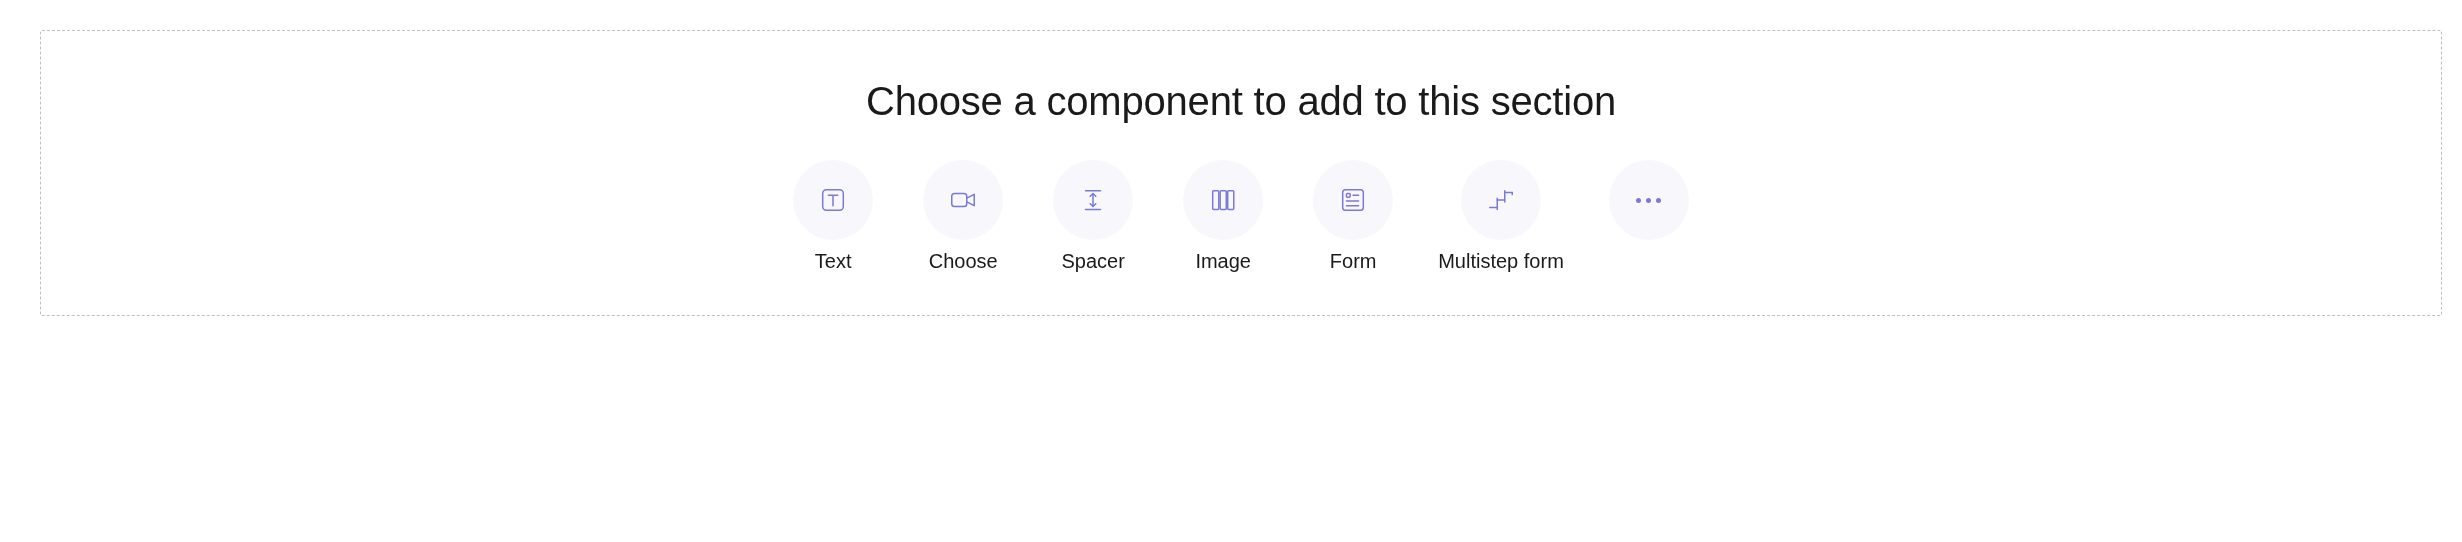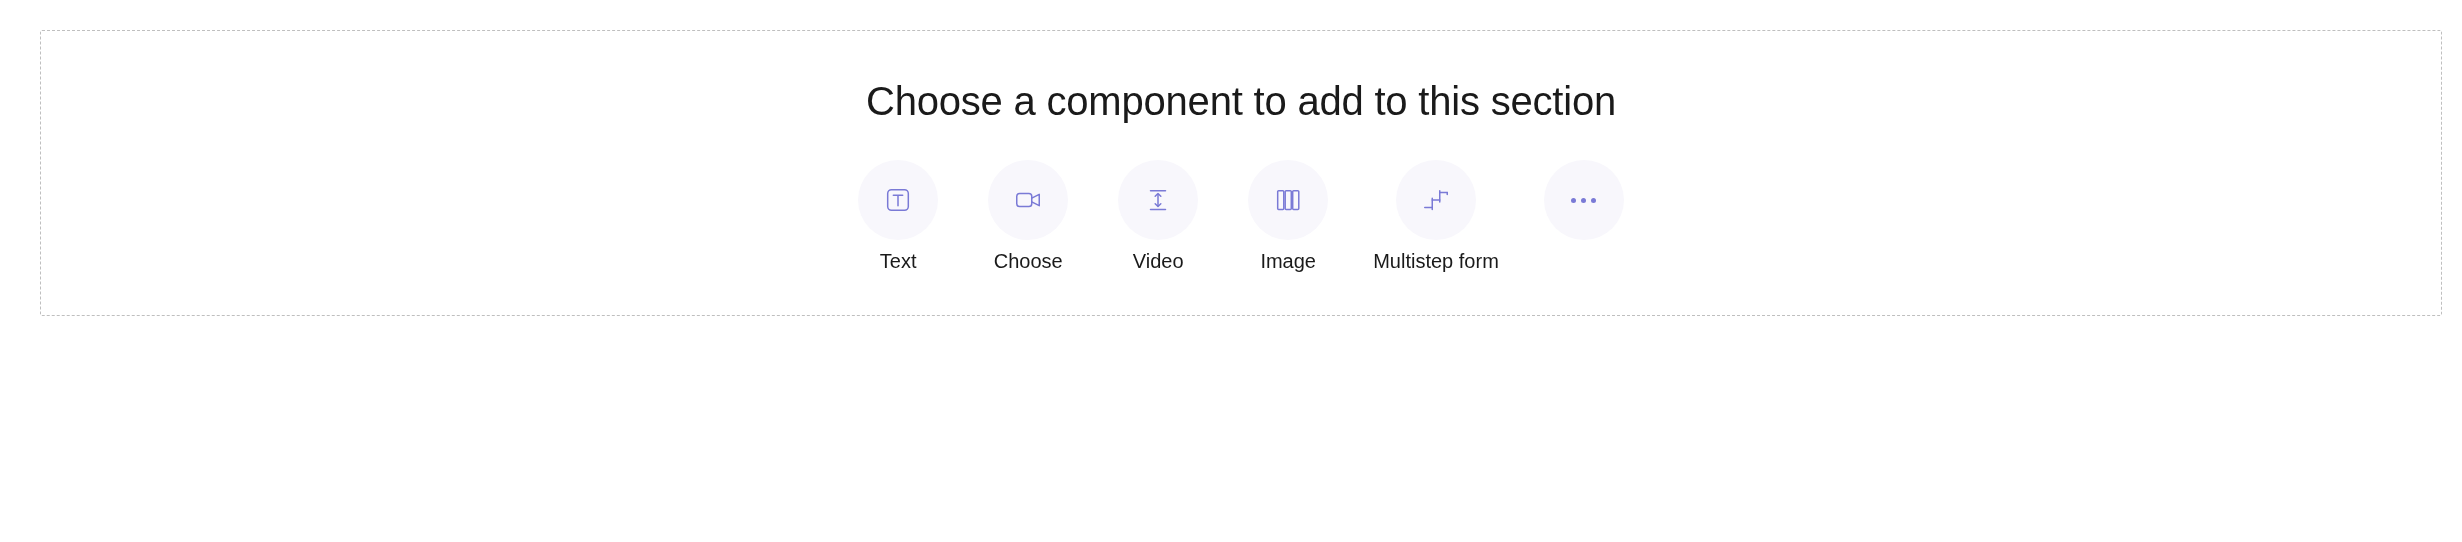--- a/index.html
+++ b/index.html
@@ -108,34 +108,46 @@
     <div class="picker-item">
       <div class="icon-circle">
         <svg viewBox="0 0 32 32">
           <line x1="8" y1="6" x2="24" y2="6" stroke-linecap="round"></line>
           <line x1="8" y1="26" x2="24" y2="26" stroke-linecap="round"></line>
           <line x1="16" y1="10" x2="16" y2="22" stroke-linecap="round"></line>
           <path d="M13 12 L16 9 L19 12" stroke-linecap="round" stroke-linejoin="round"></path>
           <path d="M13 20 L16 23 L19 20" stroke-linecap="round" stroke-linejoin="round"></path>
         </svg>
       </div>
-      <div class="picker-label">Video</div>
+      <div class="picker-label">Spacer</div>
     </div>
 
     <div class="picker-item">
       <div class="icon-circle">
         <svg viewBox="0 0 32 32">
           <rect x="5" y="6" width="6.5" height="20" rx="1"></rect>
           <rect x="13" y="6" width="6.5" height="20" rx="1"></rect>
           <rect x="21" y="6" width="6.5" height="20" rx="1"></rect>
         </svg>
       </div>
       <div class="picker-label">Image</div>
     </div>
 
+    <div class="picker-item">
+      <div class="icon-circle">
+        <svg viewBox="0 0 32 32">
+          <rect x="5" y="5" width="22" height="22" rx="3" ry="3"></rect>
+          <rect x="9" y="9" width="4" height="4" rx="1"></rect>
+          <line x1="16" y1="11" x2="22" y2="11" stroke-linecap="round"></line>
+          <line x1="9" y1="17" x2="22" y2="17" stroke-linecap="round"></line>
+          <line x1="9" y1="22" x2="22" y2="22" stroke-linecap="round"></line>
+        </svg>
+      </div>
+      <div class="picker-label">Form</div>
+    </div>
 
     <div class="picker-item">
       <div class="icon-circle">
         <svg viewBox="0 0 32 32">
           <path d="M4 24 H12 V16 H20 V8 H28" stroke-linecap="round" stroke-linejoin="round"></path>
           <path d="M12 24 V26 M20 16 V18 M28 8 V10" stroke-linecap="round"></path>
           <path d="M12 16 V14 M20 8 V6" stroke-linecap="round"></path>
         </svg>
       </div>
       <div class="picker-label">Multistep form</div>

